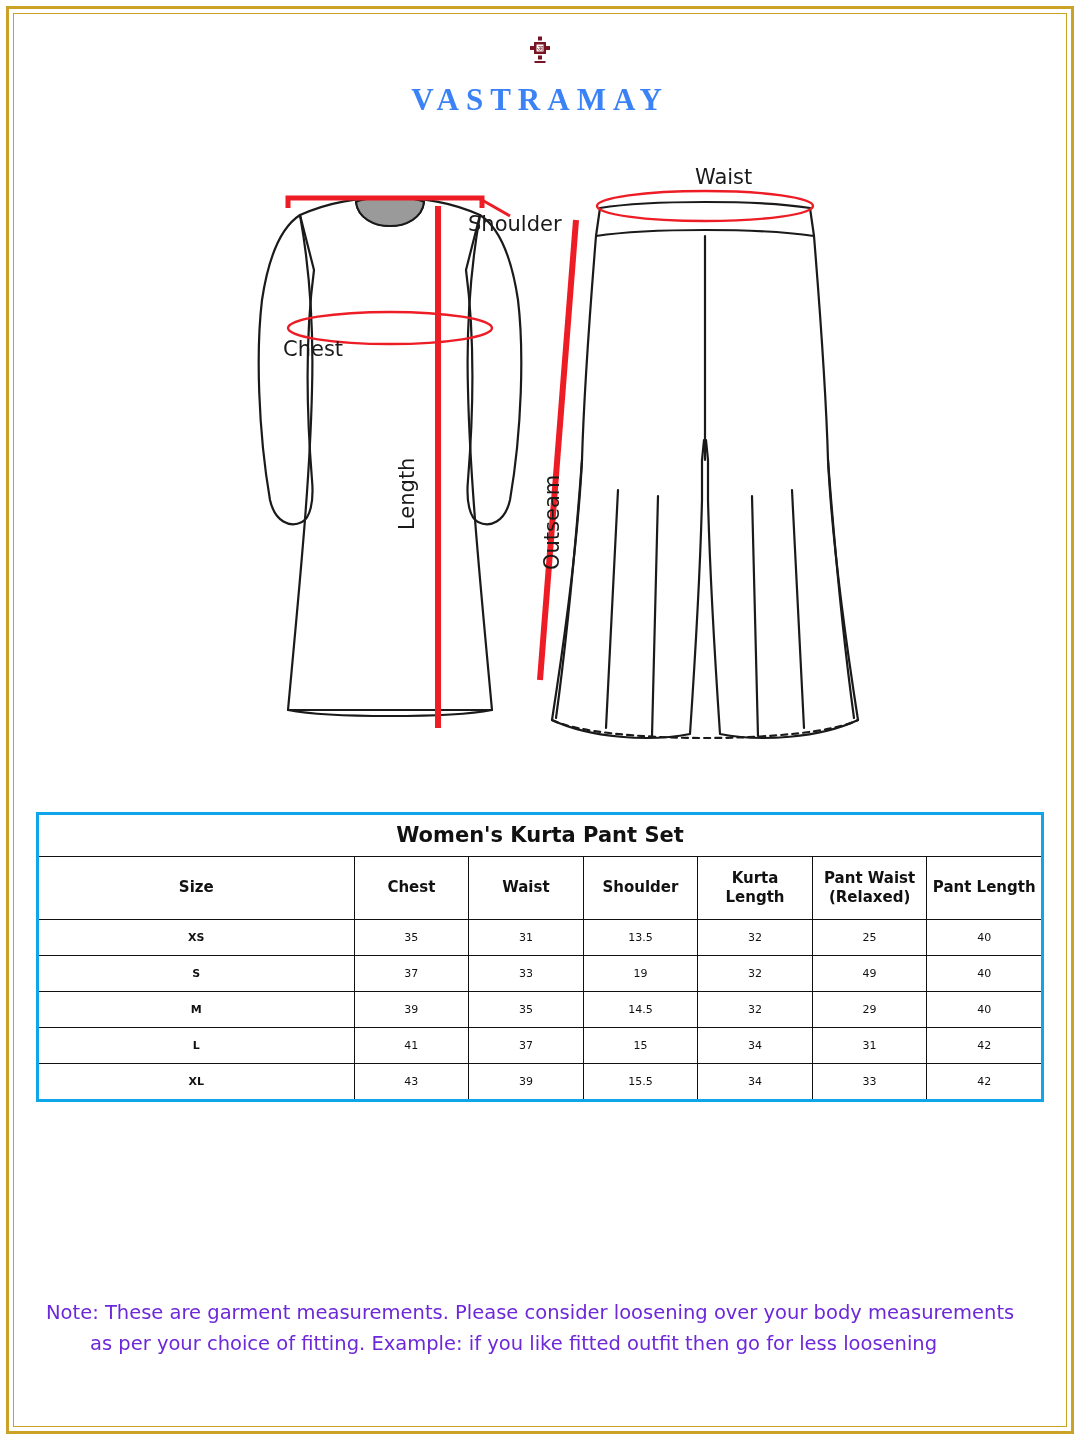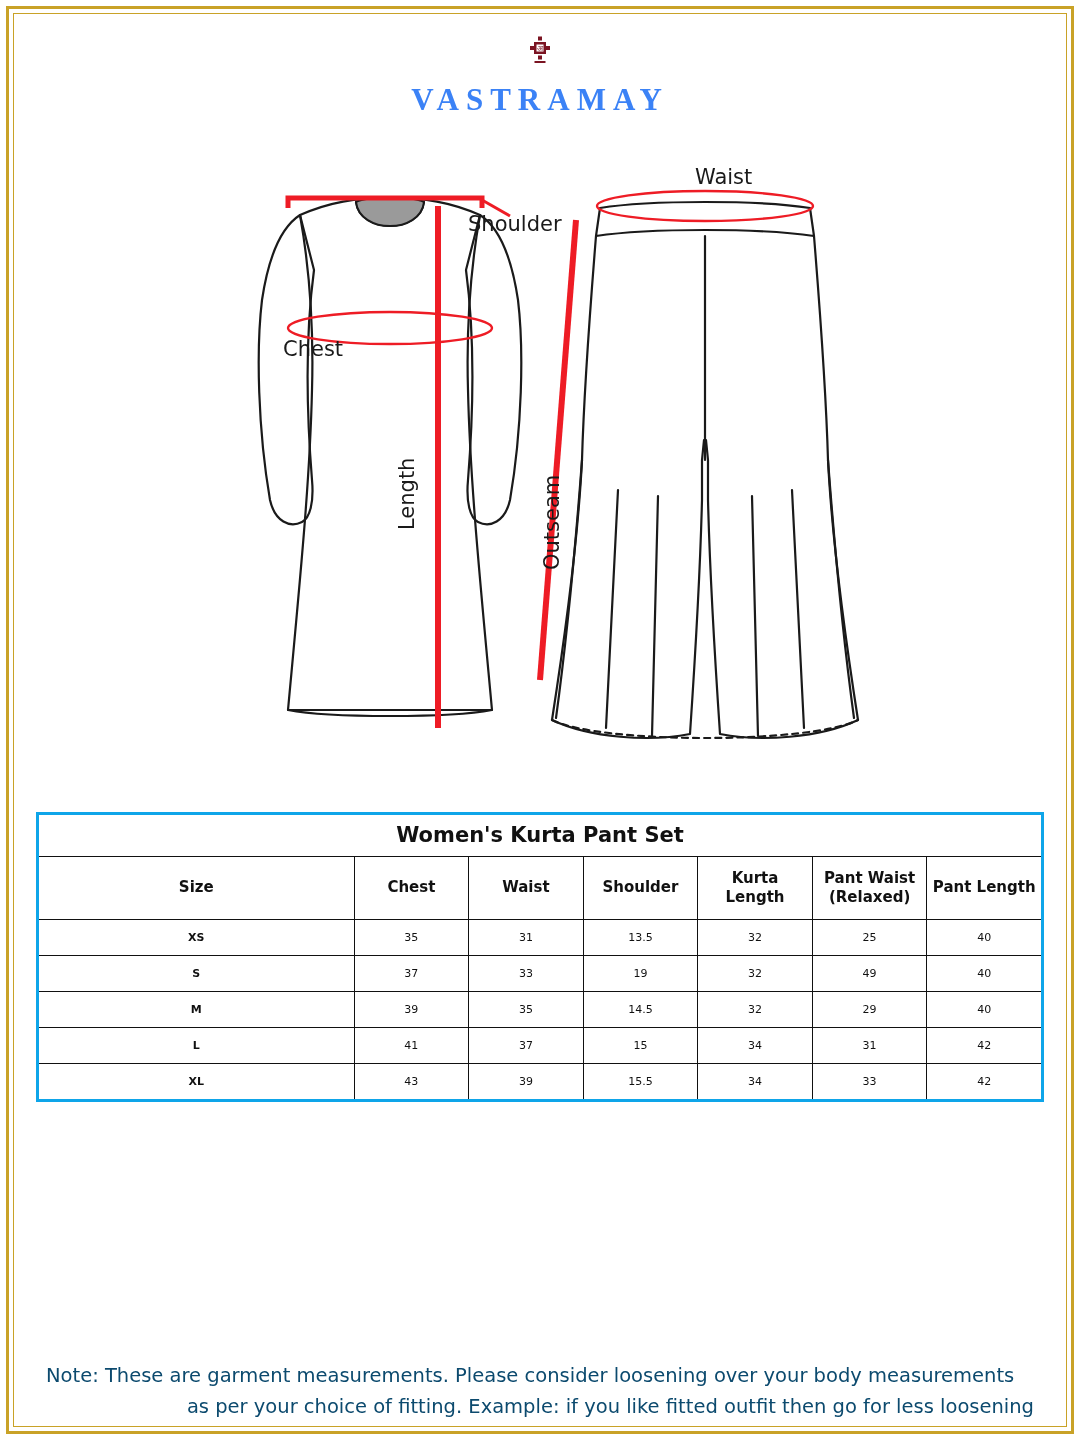--- a/index.html
+++ b/index.html
@@ -123,30 +123,30 @@
     font-size: 11px;
     padding: 11px 2px;
   }
   .t-body td.size-cell {
     font-weight: 700;
   }
 
   
   .note {
     position: absolute;
-    top: 1360px;
+    top: 1297px;
     left: 46px;
     width: 988px;
     font-size: 19.5px;
-    color: #0c4a6e;
+    color: #6d28d9;
     line-height: 1.6;
     font-family: "DejaVu Sans", sans-serif;
   }
   .note .l1 { display: block; text-align: left; }
-  .note .l2 { display: block; text-align: right; padding-left: 44px; }
+  .note .l2 { display: block; text-align: left; padding-left: 44px; }
 </style>
 </head>
 <body>
 
 <div class="page">
 
   <div class="frame-outer"></div>
   <div class="frame-inner"></div>
 
   <div class="brand">

